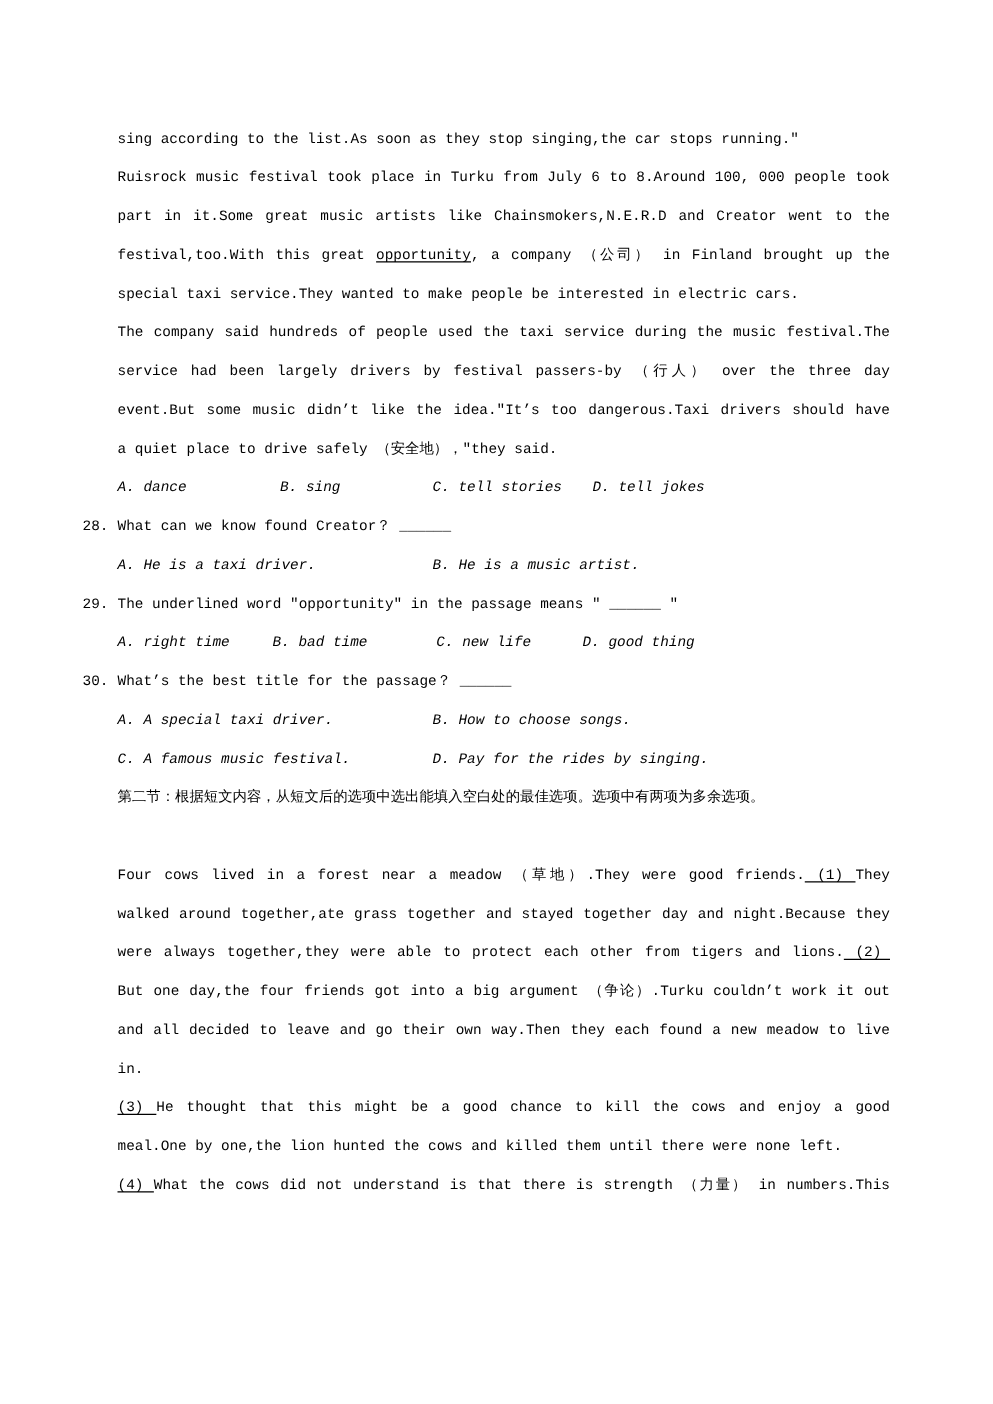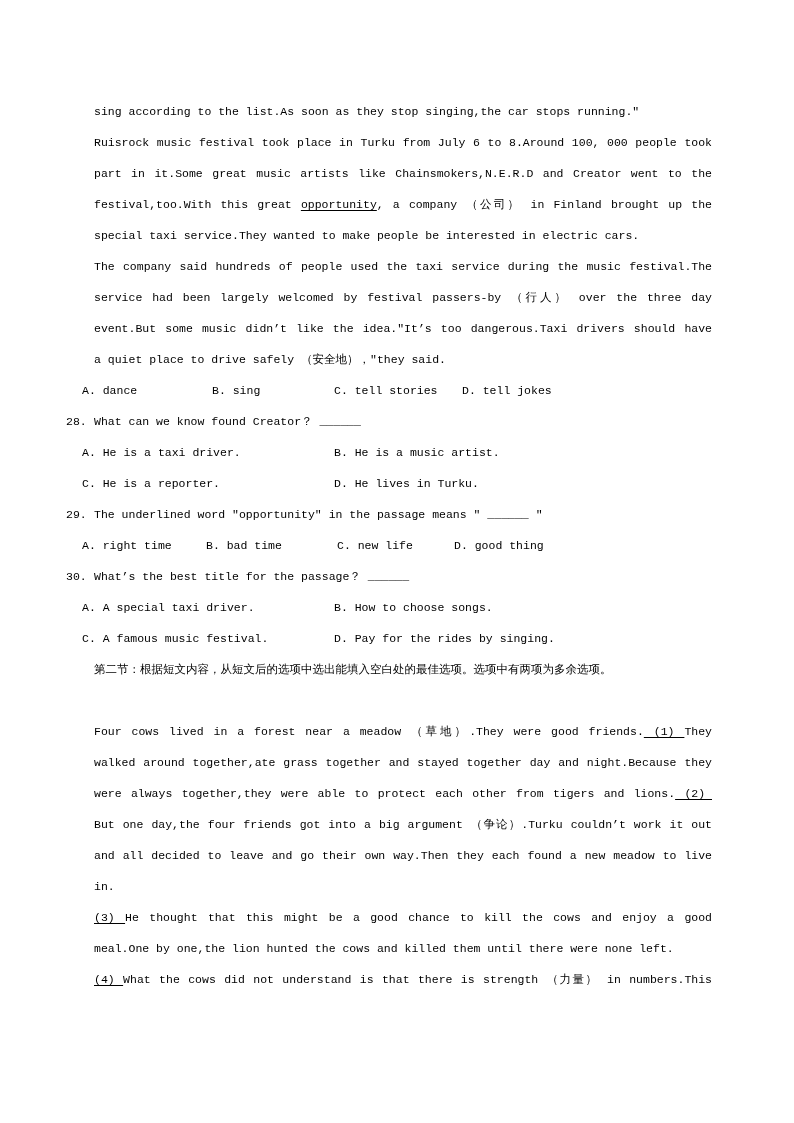--- a/index.html
+++ b/index.html
@@ -32,21 +32,21 @@
   }
   .j {
     text-align: justify;
     text-align-last: justify;
   }
   .nowrap { white-space: nowrap; width: auto; }
   .qrow .qnum {
     display: inline-block;
     width: 28px;
   }
-  .opts { margin-left: 16px; }
+  .opts { margin-left: 28px; font-style: italic; }
   .opts span { display: inline-block; }
   .opts .w27a { width: 130px; }
   .opts .w27b { width: 122px; }
   .opts .w27c { width: 128px; }
   .opts .w29a { width: 124px; }
   .opts .w29b { width: 131px; }
   .opts .w29c { width: 117px; }
   .opts .wcol { width: 252px; }
   .u {
     text-decoration: underline;
@@ -59,29 +59,28 @@
 <body>
 
 <div class="page">
 
   <div class="line body-line">sing according to the list.As soon as they stop singing,the car stops running.″</div>
   <div class="line body-line j">Ruisrock music festival took place in Turku from July 6 to 8.Around 100, 000 people took</div>
   <div class="line body-line j">part in it.Some great music artists like Chainsmokers,N.E.R.D and Creator went to the</div>
   <div class="line body-line j"><span>festival,too.With this great </span><span class="u">opportunity</span><span>, a company （公司） in Finland brought up the</span></div>
   <div class="line body-line">special taxi service.They wanted to make people be interested in electric cars.</div>
   <div class="line body-line j">The company said hundreds of people used the taxi service during the music festival.The</div>
-  <div class="line body-line j">service had been largely welcomed by festival passers-by （行人） over the three day</div>
+  <div class="line body-line j">service had been largely drivers by festival passers-by （行人） over the three day</div>
   <div class="line body-line j">event.But some music didn’t like the idea.″It’s too dangerous.Taxi drivers should have</div>
   <div class="line body-line">a quiet place to drive safely （安全地），″they said.</div>
 
   <div class="line opts"><span class="w27a">A. dance</span><span class="w27b">B. sing</span><span class="w27c">C. tell stories</span><span>D. tell jokes</span></div>
 
   <div class="line qrow"><span class="qnum">28.</span><span>What can we know found Creator？ ______</span></div>
   <div class="line opts"><span class="wcol">A. He is a taxi driver.</span><span>B. He is a music artist.</span></div>
-  <div class="line opts"><span class="wcol">C. He is a reporter.</span><span>D. He lives in Turku.</span></div>
 
   <div class="line qrow"><span class="qnum">29.</span><span>The underlined word ″opportunity″ in the passage means ″ ______ ″</span></div>
   <div class="line opts"><span class="w29a">A. right time</span><span class="w29b">B. bad time</span><span class="w29c">C. new life</span><span>D. good thing</span></div>
 
   <div class="line qrow"><span class="qnum">30.</span><span>What’s the best title for the passage？ ______</span></div>
   <div class="line opts"><span class="wcol">A. A special taxi driver.</span><span>B. How to choose songs.</span></div>
   <div class="line opts"><span class="wcol">C. A famous music festival.</span><span>D. Pay for the rides by singing.</span></div>
 
   <div class="line body-line nowrap">第二节：根据短文内容，从短文后的选项中选出能填入空白处的最佳选项。选项中有两项为多余选项。</div>
 

